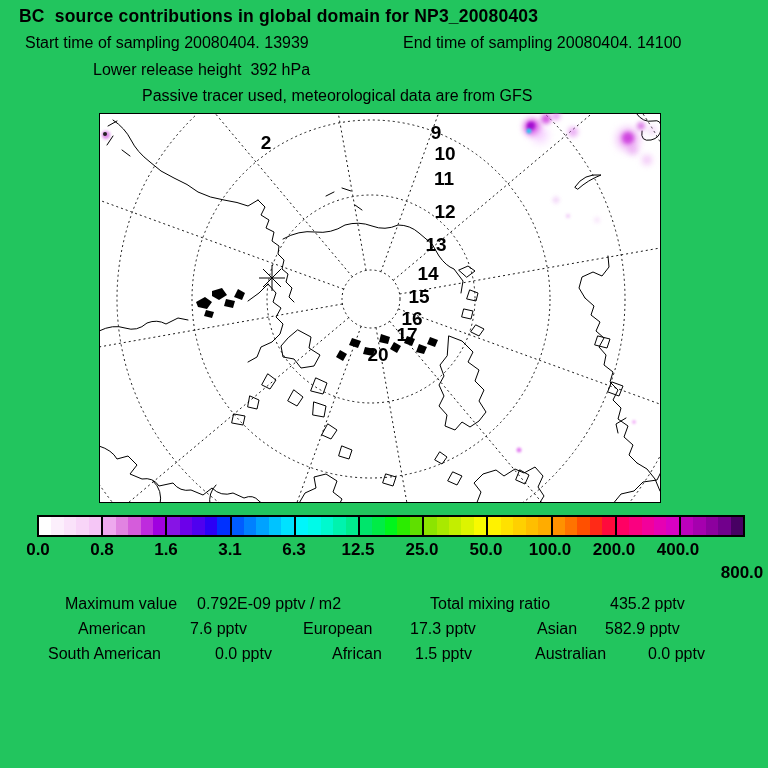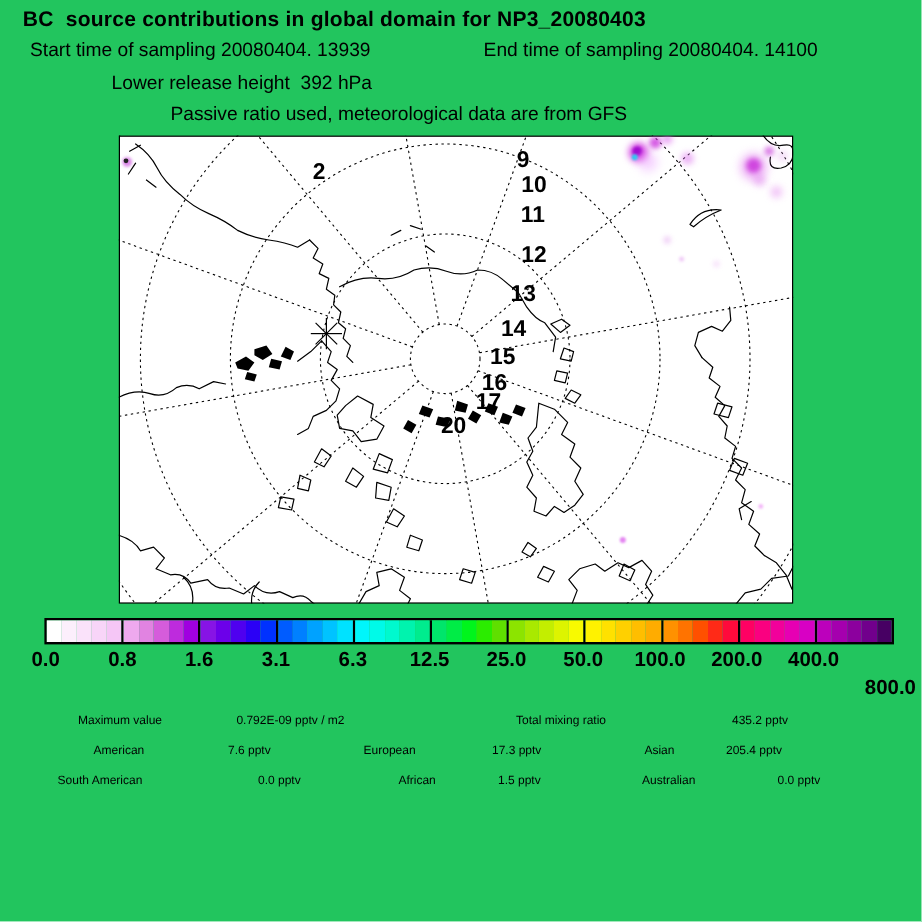--- a/index.html
+++ b/index.html
@@ -20,40 +20,40 @@
              text-anchor:middle;fill:#000}
   .marker-line{stroke:#000;stroke-width:1}
   .cbar{position:absolute;left:37px;top:515px;width:708px;height:22px;
         border:2px solid #000;box-sizing:border-box;display:flex}
   .cb-seg{flex:1;display:flex;border-right:2px solid #000}
   .cb-seg:last-child{border-right:none}
   .cb-cell{flex:1}
   .tick{position:absolute;top:540px;transform:translateX(-50%);
         font-size:17px;font-weight:bold;white-space:pre}
   .unit{left:37px;top:561px;width:708px;text-align:center;font-size:17px;font-weight:bold}
-  .stat{font-size:10px}
+  .stat{font-size:16px}
   .s-maxl{left:65px;top:595px}.s-maxv{left:197px;top:595px}
   .s-totl{left:430px;top:595px}.s-totv{left:610px;top:595px}
   .s-r1l{left:78px;top:620px}.s-r1v{left:190px;top:620px}
   .s-r2l{left:303px;top:620px}.s-r2v{left:410px;top:620px}
   .s-r3l{left:537px;top:620px}.s-r3v{left:605px;top:620px}
   .s-r4l{left:48px;top:645px}.s-r4v{left:215px;top:645px}
   .s-r5l{left:332px;top:645px}.s-r5v{left:415px;top:645px}
   .s-r6l{left:535px;top:645px}.s-r6v{left:648px;top:645px}
 </style>
 </head>
 <body>
 
 <div class="page">
 
   <div class="abs title">BC  source contributions in global domain for NP3_20080403</div>
   <div class="abs h-start">Start time of sampling 20080404. 13939</div>
   <div class="abs h-end">End time of sampling 20080404. 14100</div>
   <div class="abs h-lower">Lower release height  392 hPa</div>
-  <div class="abs h-tracer">Passive ratio used, meteorological data are from GFS</div>
+  <div class="abs h-tracer">Passive tracer used, meteorological data are from GFS</div>
 
   <svg width="768" height="768" viewBox="0 0 768 768">
     <defs>
       <clipPath id="mapclip">
           <rect x="99" y="113" width="562" height="390"></rect>
         </clipPath>
     </defs>
 
     <rect x="99.5" y="113.5" width="561" height="389" fill="#ffffff" stroke="#000" stroke-width="1"></rect>
 
@@ -251,20 +251,20 @@
 
   <div class="abs stat s-maxl">Maximum value</div>
   <div class="abs stat s-maxv">0.792E-09 pptv / m2</div>
   <div class="abs stat s-totl">Total mixing ratio</div>
   <div class="abs stat s-totv">435.2 pptv</div>
   <div class="abs stat s-r1l">American</div>
   <div class="abs stat s-r1v">7.6 pptv</div>
   <div class="abs stat s-r2l">European</div>
   <div class="abs stat s-r2v">17.3 pptv</div>
   <div class="abs stat s-r3l">Asian</div>
-  <div class="abs stat s-r3v">205.4 pptv</div>
+  <div class="abs stat s-r3v">582.9 pptv</div>
   <div class="abs stat s-r4l">South American</div>
   <div class="abs stat s-r4v">0.0 pptv</div>
   <div class="abs stat s-r5l">African</div>
   <div class="abs stat s-r5v">1.5 pptv</div>
   <div class="abs stat s-r6l">Australian</div>
   <div class="abs stat s-r6v">0.0 pptv</div>
 </div>
 
 </body></html>

